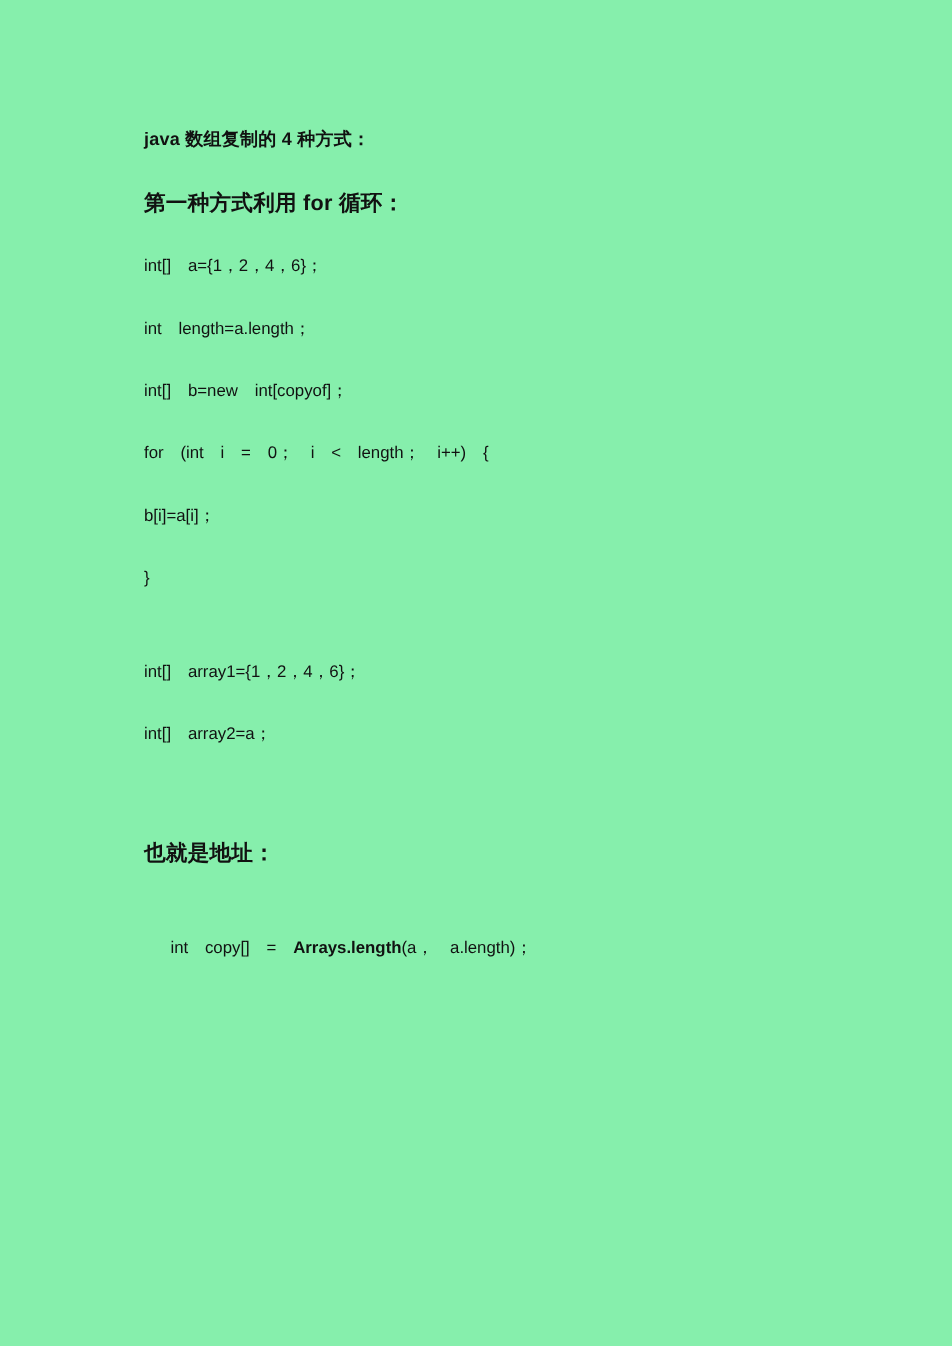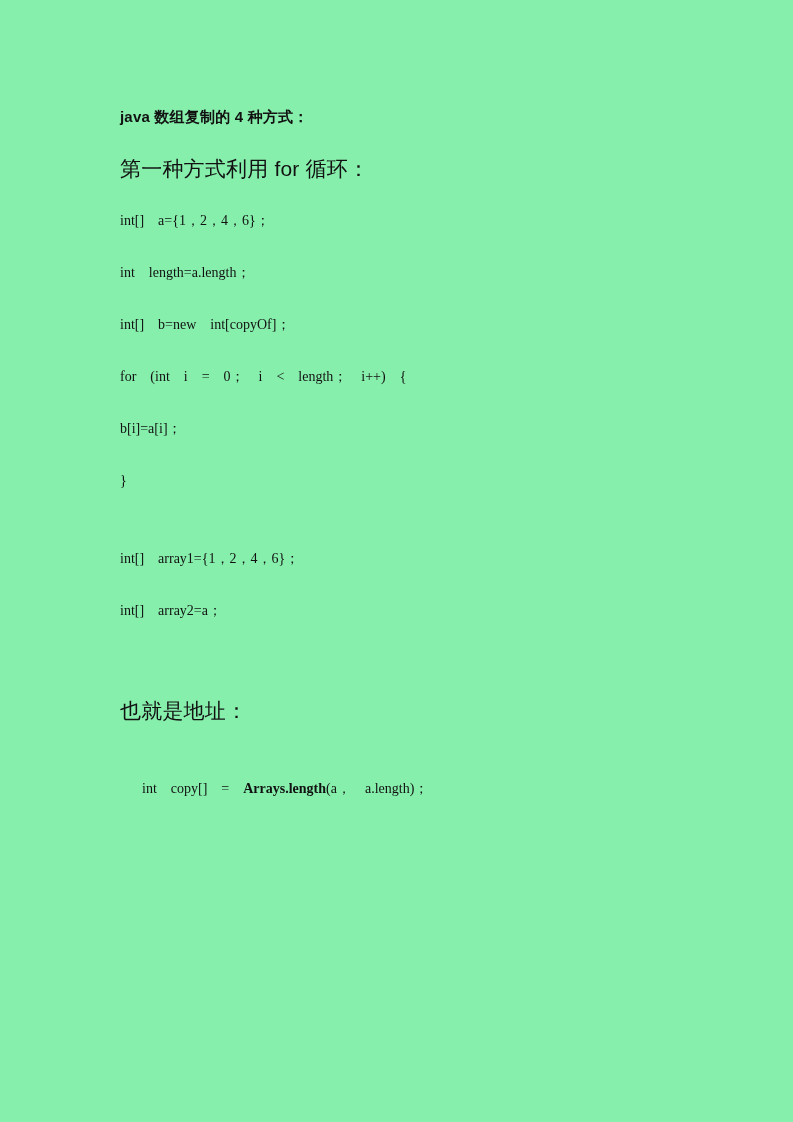--- a/index.html
+++ b/index.html
@@ -44,29 +44,29 @@
   
   .doc-title {
     font-size: 15px;
     font-weight: bold;
     line-height: 26px;
     letter-spacing: 0.2px;
   }
 
   
   .heading {
-    font-size: 21px;
-    font-weight: normal;
+    font-size: 18px;
+    font-weight: bold;
     line-height: 26px;
     letter-spacing: 0.2px;
   }
 
   
   .code {
-    font-family: Liberation Serif, serif;
+    font-family: Liberation Sans, sans-serif;
     font-size: 14px;
     font-weight: normal;
     line-height: 26px;
     letter-spacing: 0px;
   }
   .code .bold {
     font-weight: bold;
   }
   .code.indent {
     padding-left: 22px;
@@ -99,21 +99,21 @@
     <div class="line heading">第一种方式利用 for 循环：</div>
 
     <div class="gap-26"></div>
 
     <div class="line code">int[]　a={1，2，4，6}；</div>
     <div class="gap-26"></div>
 
     <div class="line code">int　length=a.length；</div>
     <div class="gap-26"></div>
 
-    <div class="line code">int[]　b=new　int[copyOf]；</div>
+    <div class="line code">int[]　b=new　int[copyof]；</div>
     <div class="gap-26"></div>
 
     <div class="line code">for　(int　i　=　0；　i　&lt;　length；　i++)　{</div>
     <div class="gap-26"></div>
 
     <div class="line code">b[i]=a[i]；</div>
     <div class="gap-26"></div>
 
     <div class="line code">}</div>
 

